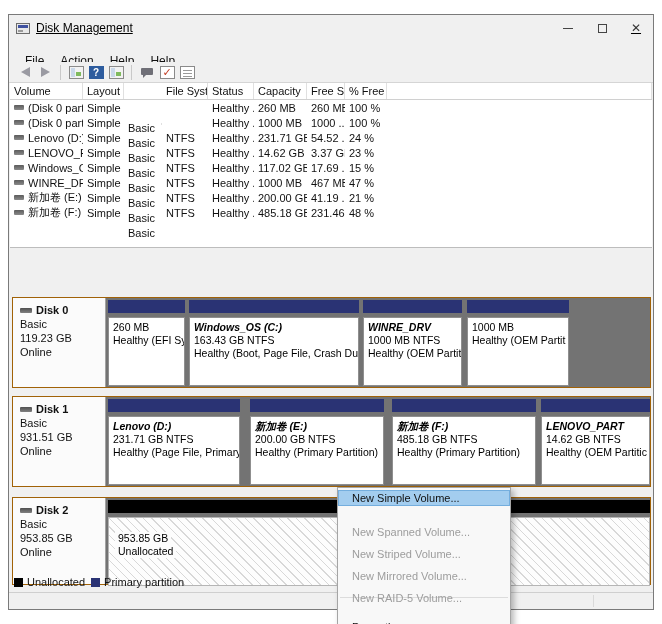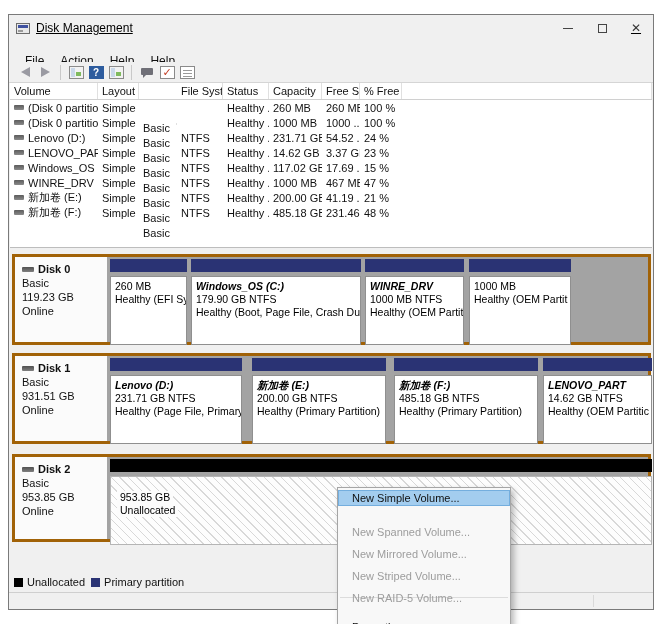--- a/index.html
+++ b/index.html
@@ -53,27 +53,27 @@
   .tbico.props::before { content:""; position:absolute; left:2px; top:3px; right:2px; height:7px;
     background:repeating-linear-gradient(#9a9a9a 0 1px, transparent 1px 3px); }
 
   
   .table-pane { position:absolute; left:1px; right:1px; top:68px; height:165px; background:#ffffff;
                 border-bottom:1px solid #bdbdbd; overflow:hidden; }
   .thead { display:flex; height:17px; border-bottom:1px solid #d0d0d0; background:#ffffff; }
   .th { font-size:11px; color:#111; padding:2px 0 0 4px; border-right:1px solid #e0e0e0; overflow:hidden; white-space:nowrap; }
   .tr { display:flex; height:15px; align-items:center; }
   .td { font-size:11px; color:#111; padding-left:4px; overflow:hidden; white-space:nowrap; display:flex; align-items:center; }
-  .c1{width:88px;} .c2{width:41px;} .c3{width:38px;margin-top:40px;} .c4{width:46px;} .c5{width:46px;}
+  .c1{width:73px;} .c2{width:41px;} .c3{width:38px;margin-top:40px;} .c4{width:46px;} .c5{width:46px;}
   .c6{width:53px;} .c7{width:38px;} .c8{width:42px;} .c9{flex:1;}
   .vol-ico { flex:0 0 auto; width:10px; height:5px; background:linear-gradient(#5c5c5c,#8a8a8a);
              margin-right:4px; border-radius:1px; }
 
   
-  .disk-row { position:absolute; left:3px; width:639px; background:#a3a3a3; border:3px solid #a16207; }
+  .disk-row { position:absolute; left:3px; width:639px; background:#737373; border:1px solid #a16207;margin-top:43px; }
   .disk-label { position:absolute; left:0; top:0; bottom:0; width:93px; background:#fbfbfb;
                 border-right:1px solid #a3a3a3; padding:5px 7px; font-size:11px; line-height:14px; color:#111; }
   .disk-name { font-weight:bold; display:flex; align-items:center; gap:4px; }
   .disk-ico { width:12px; height:5px; background:linear-gradient(#505050,#808080); border-radius:1px; }
   .part { position:absolute; top:2px; bottom:2px; }
   .pbar { position:absolute; left:0; right:0; top:0; height:13px; }
   .pbox { position:absolute; left:0; right:0; top:17px; height:69px; background:#ffffff;
           border:1px solid #8f8f8f; padding:3px 4px; overflow:hidden; }
   .pbox .t { font-size:10.5px; font-weight:bold; line-height:13px; white-space:nowrap;font-style:italic; }
   .pbox .l { font-size:10.5px; line-height:13px; white-space:nowrap; }
@@ -288,21 +288,21 @@
         <div class="pbar" style="background:#2a3374"></div>
         <div class="pbox">
           <div class="l">260 MB</div>
           <div class="l">Healthy (EFI Sy:</div>
         </div>
       </div>
       <div class="part" style="left:176px;width:170px;">
         <div class="pbar" style="background:#2a3374"></div>
         <div class="pbox">
           <div class="t">Windows_OS (C:)</div>
-          <div class="l">179.90 GB NTFS</div>
+          <div class="l">163.43 GB NTFS</div>
           <div class="l">Healthy (Boot, Page File, Crash Dur</div>
         </div>
       </div>
       <div class="part" style="left:350px;width:99px;">
         <div class="pbar" style="background:#2a3374"></div>
         <div class="pbox">
           <div class="t">WINRE_DRV</div>
           <div class="l">1000 MB NTFS</div>
           <div class="l">Healthy (OEM Partit</div>
         </div>
@@ -391,21 +391,21 @@
     </div>
 
     <div class="status-strip">
         <span class="div"></span>
       </div>
   </div>
 
   <div class="ctx">
     <div class="mi" style="background:#a3cdef;border:1px solid #74aede;padding:1px 8px 1px 13px">New Simple Volume...</div>
     <div class="mi disabled">New Spanned Volume...</div>
+    <div class="mi disabled">New Striped Volume...</div>
     <div class="mi disabled">New Mirrored Volume...</div>
-    <div class="mi disabled">New Striped Volume...</div>
     <div class="mi disabled">New RAID-5 Volume...</div>
     <div class="mi-sep"></div>
     <div class="mi">Properties</div>
     <div class="mi-sep"></div>
     <div class="mi">Help</div>
   </div>
 </div>
 
 </body></html>

